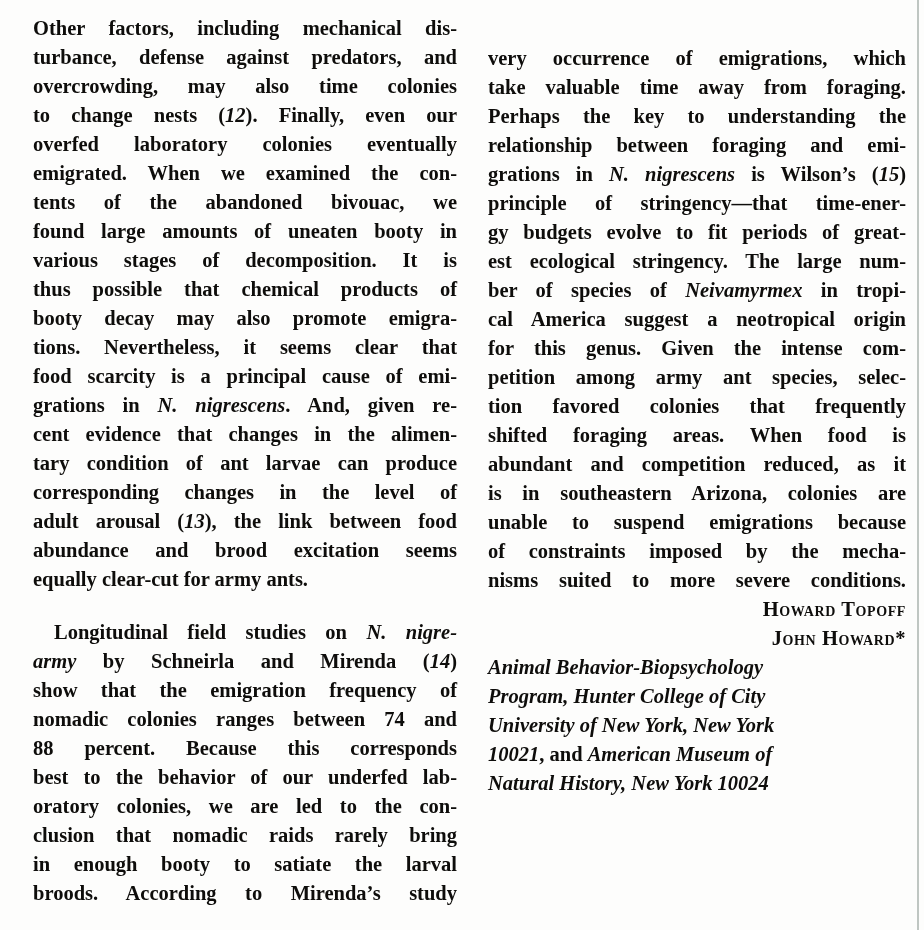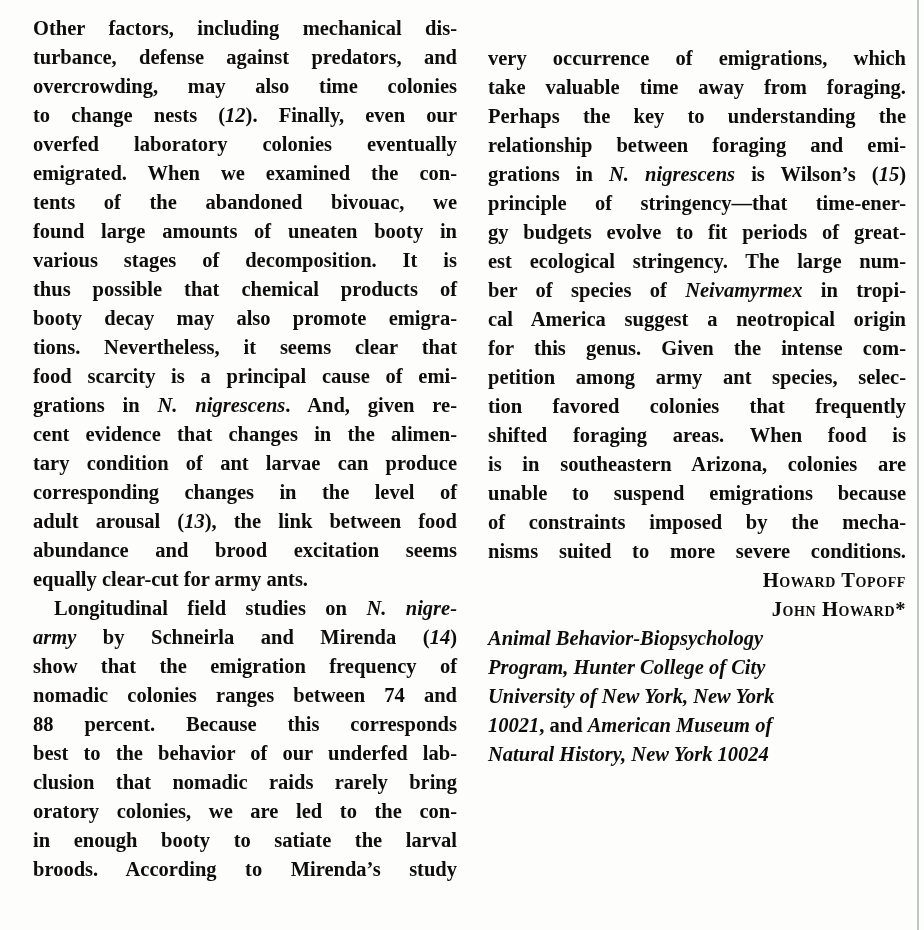--- a/index.html
+++ b/index.html
@@ -39,20 +39,21 @@
   .line.align-l {
     text-align: left;
     text-align-last: left;
   }
   .line.align-r {
     text-align: left;
     text-align-last: right;
   }
   .line.indent {
     text-indent: 21px;
+    margin-top: 24px;
   }
   .line.sc {
     font-variant: small-caps;
     letter-spacing: 0.6px;
   }
   .line i {
     font-style: italic;
   }
   .edge-line {
     position: absolute;
@@ -86,40 +87,41 @@
       <div class="line"><span>corresponding changes in the level of</span></div>
       <div class="line"><span>adult arousal (</span><i>13</i><span>), the link between food</span></div>
       <div class="line"><span>abundance and brood excitation seems</span></div>
       <div class="line align-l"><span>equally clear-cut for army ants.</span></div>
       <div class="line indent"><span>Longitudinal field studies on </span><i>N. nigre-</i></div>
       <div class="line"><i>army</i><span> by Schneirla and Mirenda (</span><i>14</i><span>)</span></div>
       <div class="line"><span>show that the emigration frequency of</span></div>
       <div class="line"><span>nomadic colonies ranges between 74 and</span></div>
       <div class="line"><span>88 percent. Because this corresponds</span></div>
       <div class="line"><span>best to the behavior of our underfed lab-</span></div>
+      <div class="line"><span>oratory colonies, we are led to the con-</span></div>
       <div class="line"><span>clusion that nomadic raids rarely bring</span></div>
-      <div class="line"><span>oratory colonies, we are led to the con-</span></div>
       <div class="line"><span>in enough booty to satiate the larval</span></div>
       <div class="line"><span>broods. According to Mirenda’s study</span></div>
     </div>
   <div class="col col-right" id="col-right">
       <div class="line"><span>very occurrence of emigrations, which</span></div>
       <div class="line"><span>take valuable time away from foraging.</span></div>
       <div class="line"><span>Perhaps the key to understanding the</span></div>
       <div class="line"><span>relationship between foraging and emi-</span></div>
       <div class="line"><span>grations in </span><i>N. nigrescens</i><span> is Wilson’s (</span><i>15</i><span>)</span></div>
       <div class="line"><span>principle of stringency—that time-ener-</span></div>
       <div class="line"><span>gy budgets evolve to fit periods of great-</span></div>
       <div class="line"><span>est ecological stringency. The large num-</span></div>
       <div class="line"><span>ber of species of </span><i>Neivamyrmex</i><span> in tropi-</span></div>
       <div class="line"><span>cal America suggest a neotropical origin</span></div>
       <div class="line"><span>for this genus. Given the intense com-</span></div>
       <div class="line"><span>petition among army ant species, selec-</span></div>
       <div class="line"><span>tion favored colonies that frequently</span></div>
       <div class="line"><span>shifted foraging areas. When food is</span></div>
+      <div class="line"><span>abundant and competition reduced, as it</span></div>
       <div class="line"><span>is in southeastern Arizona, colonies are</span></div>
       <div class="line"><span>unable to suspend emigrations because</span></div>
       <div class="line"><span>of constraints imposed by the mecha-</span></div>
       <div class="line"><span>nisms suited to more severe conditions.</span></div>
       <div class="line align-r sc"><span>Howard Topoff</span></div>
       <div class="line align-r sc"><span>John Howard*</span></div>
       <div class="line align-l"><i>Animal Behavior-Biopsychology</i></div>
       <div class="line align-l"><i>Program, Hunter College of City</i></div>
       <div class="line align-l"><i>University of New York, New York</i></div>
       <div class="line align-l"><i>10021</i><span>, and </span><i>American Museum of</i></div>

